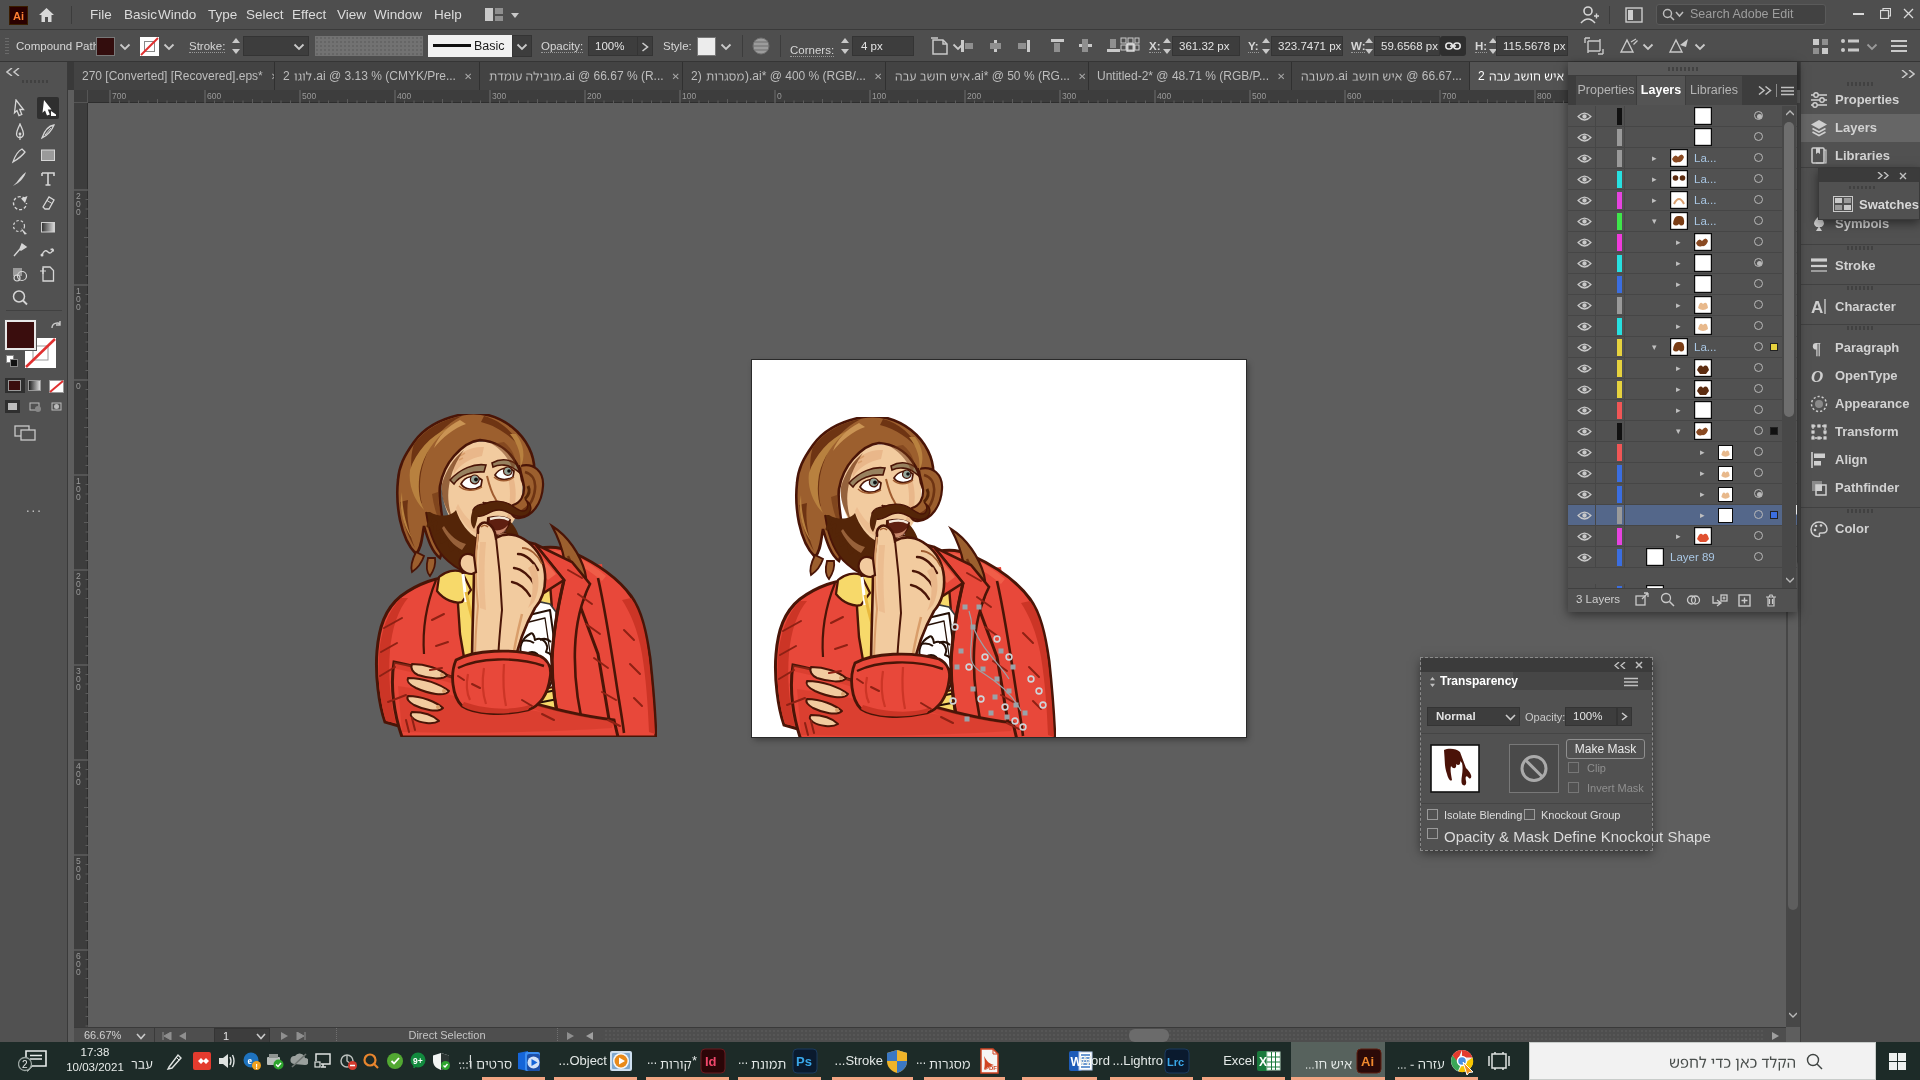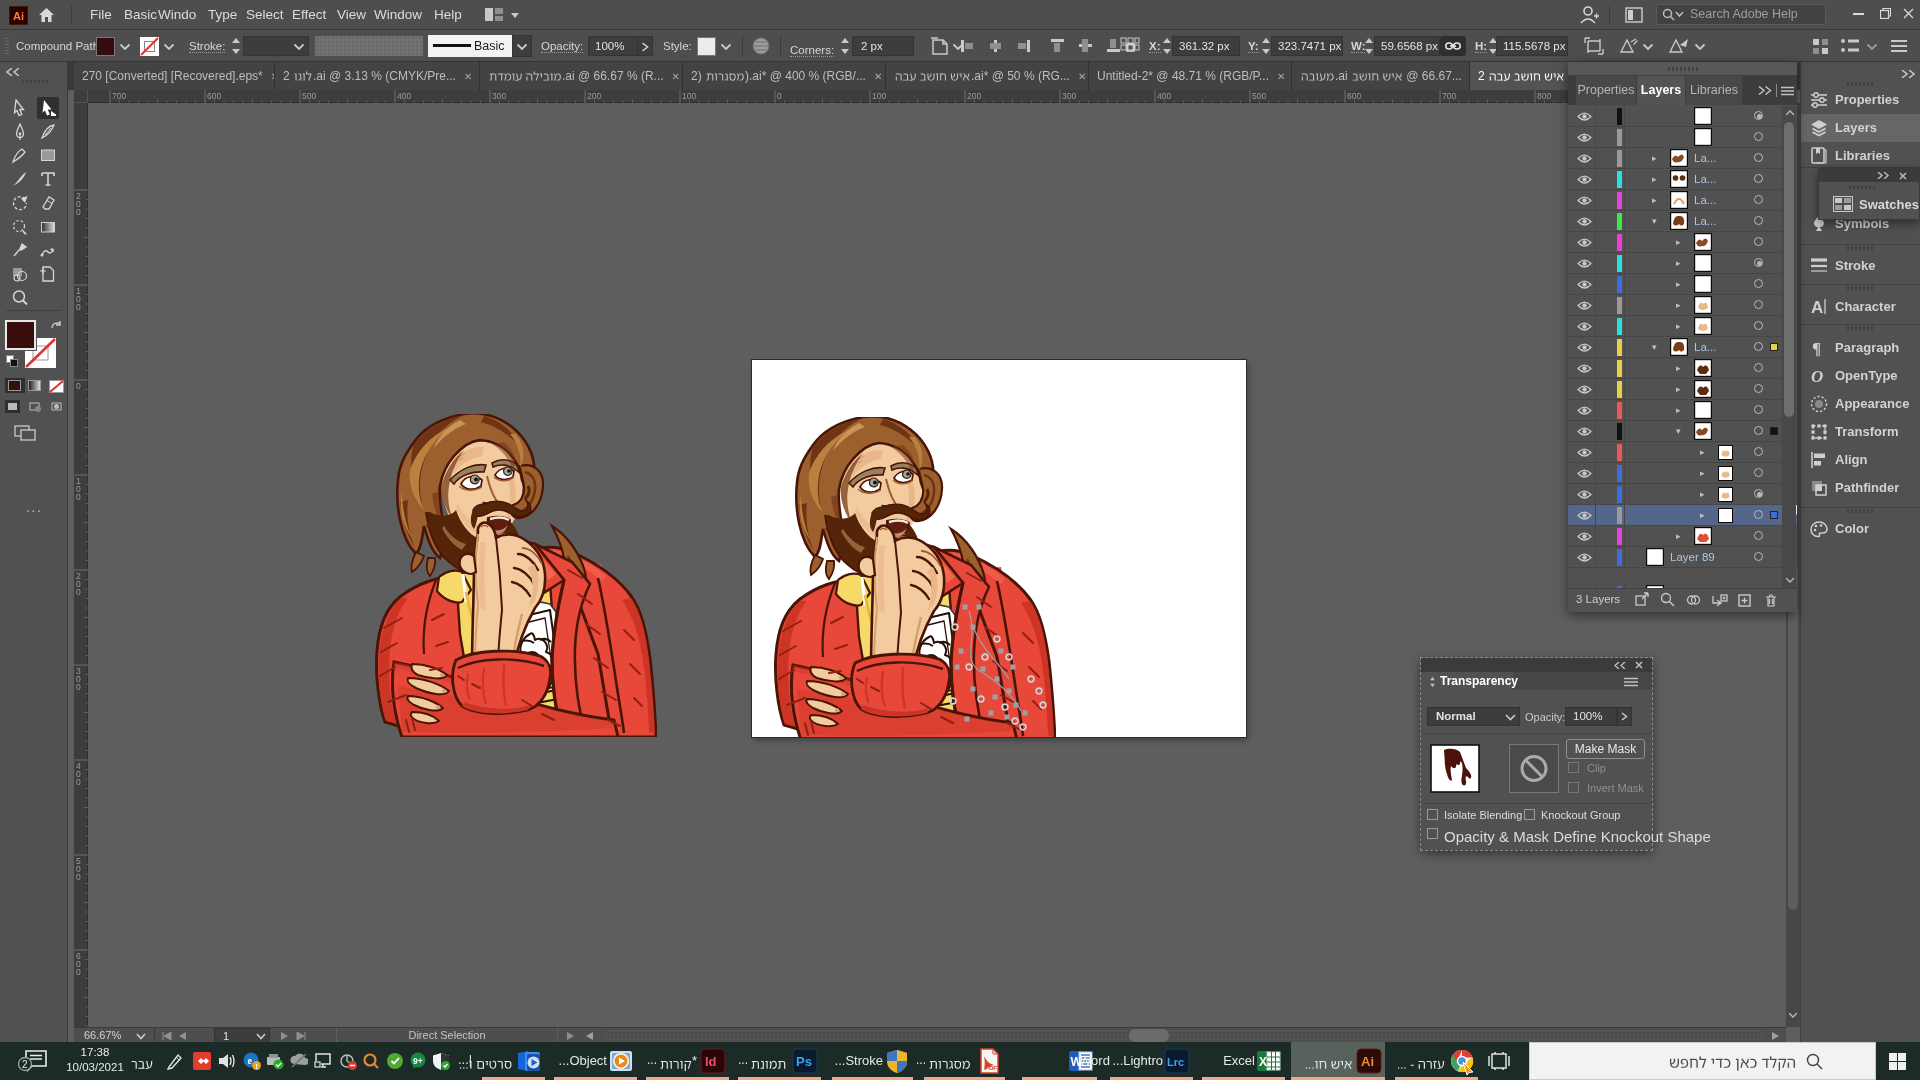--- a/index.html
+++ b/index.html
@@ -409,21 +409,21 @@
       <svg class="abs" style="left:1625px;top:7px" width="18" height="16" viewBox="0 0 18 16">
 <rect x="1" y="1" width="16" height="14" fill="none" stroke="#cdcdcd" stroke-width="1.4"></rect>
 <rect x="3" y="3" width="5" height="10" fill="#cdcdcd"></rect>
       </svg>
       <div class="abs" style="left:1656px;top:4px;width:170px;height:21px;background:#424242;border:1px solid #5a5a5a;border-radius:3px"></div>
       <svg class="abs" style="left:1662px;top:8px" width="22" height="13" viewBox="0 0 22 13">
 <circle cx="5.5" cy="5.5" r="4" fill="none" stroke="#bdbdbd" stroke-width="1.5"></circle>
 <path d="M8.5 8.5 L12 12" stroke="#bdbdbd" stroke-width="1.5"></path>
 <path d="M14 4 l3.5 4 3.5-4" fill="none" stroke="#bdbdbd" stroke-width="1.5"></path>
       </svg>
-      <span class="abs" style="left:1690px;top:7px;color:#9e9e9e;font-size:12.5px">Search Adobe Help</span>
+      <span class="abs" style="left:1690px;top:7px;color:#9e9e9e;font-size:12.5px">Search Adobe Edit</span>
       <div class="abs" style="left:1853px;top:13px;width:11px;height:2px;background:#d9d9d9"></div>
       <svg class="abs" style="left:1880px;top:8px" width="11" height="11" viewBox="0 0 11 11">
 <rect x="0.5" y="2.5" width="8" height="8" fill="none" stroke="#d9d9d9" stroke-width="1.2"></rect>
 <path d="M3 2.5 V0.5 H10.5 V8 H8.5" fill="none" stroke="#d9d9d9" stroke-width="1.2"></path>
       </svg>
       <svg class="abs" style="left:1903px;top:8px" width="11" height="11" viewBox="0 0 11 11">
 <path d="M1 1 L10 10 M10 1 L1 10" stroke="#d9d9d9" stroke-width="1.3"></path>
       </svg>
     </div>
     <div id="ctrlbar" class="abs">
@@ -476,21 +476,21 @@
       <svg class="abs" style="left:752px;top:7px" width="18" height="18" viewBox="0 0 18 18">
 <circle cx="9" cy="9" r="8" fill="#9c9c9c"></circle>
 <path d="M9 1 a8 8 0 0 1 0 16 M9 1 a8 8 0 0 0 0 16 M1 9 h16 M2.5 5 h13 M2.5 13 h13" fill="none" stroke="#6f6f6f"></path>
       </svg>
       <div class="abs" style="left:780px;top:5px;width:1px;height:22px;background:#3c3c3c"></div>
       <span class="lab abs" style="left:790px;top:14px;border-bottom:1px dotted #9a9a9a">Corners:</span>
       <svg class="abs" style="left:840px;top:7px" width="10" height="18" viewBox="0 0 10 18">
 <path d="M5 1 L9 6 H1 Z" fill="#c9c9c9"></path>
         <path d="M5 17 L1 12 H9 Z" fill="#c9c9c9"></path>
       </svg>
-      <div class="inbox abs" style="left:852px;top:6px;width:62px;height:20px;line-height:18px;padding-left:8px">2 px</div>
+      <div class="inbox abs" style="left:852px;top:6px;width:62px;height:20px;line-height:18px;padding-left:8px">4 px</div>
       <svg class="abs" style="left:930px;top:7px" width="20" height="18" viewBox="0 0 20 18">
 <path d="M3 3 H13 L17 7 V17 H3 Z" fill="none" stroke="#c9c9c9" stroke-width="1.5"></path>
 <path d="M13 3 V7 H17" fill="none" stroke="#c9c9c9" stroke-width="1.5"></path>
 <path d="M1 1 h7" stroke="#c9c9c9" stroke-width="1.5"></path>
       </svg>
       <svg class="abs" style="left:952px;top:13px" width="12" height="8" viewBox="0 0 12 8">
 <path d="M1.5 1.5 L6 6 L10.5 1.5" fill="none" stroke="#c9c9c9" stroke-width="1.8"></path>
       </svg>
       <svg class="abs" style="left:960px;top:8px" width="15" height="16" viewBox="0 0 15 16">
         <rect x="1" y="2" width="3" height="12" fill="#c9c9c9"></rect>

